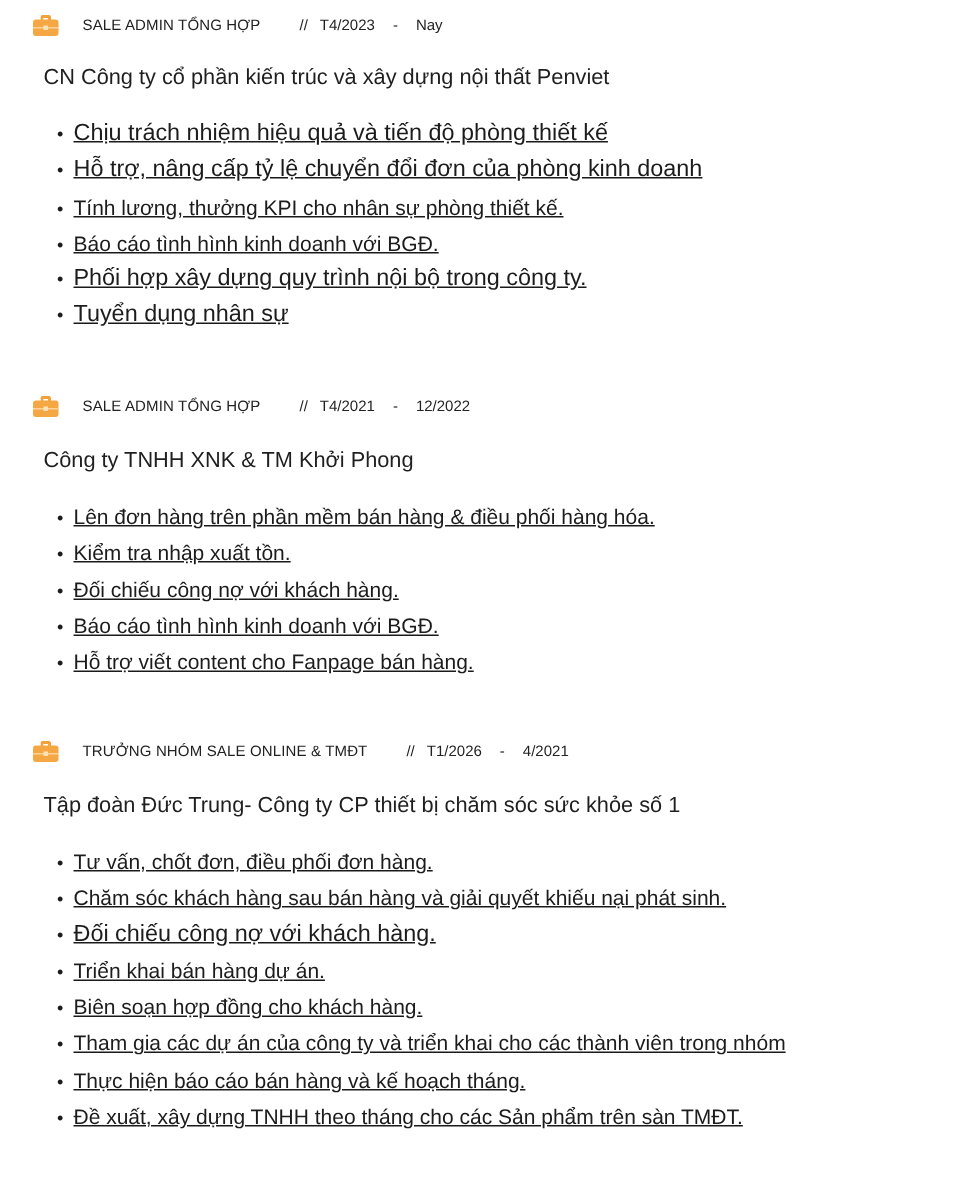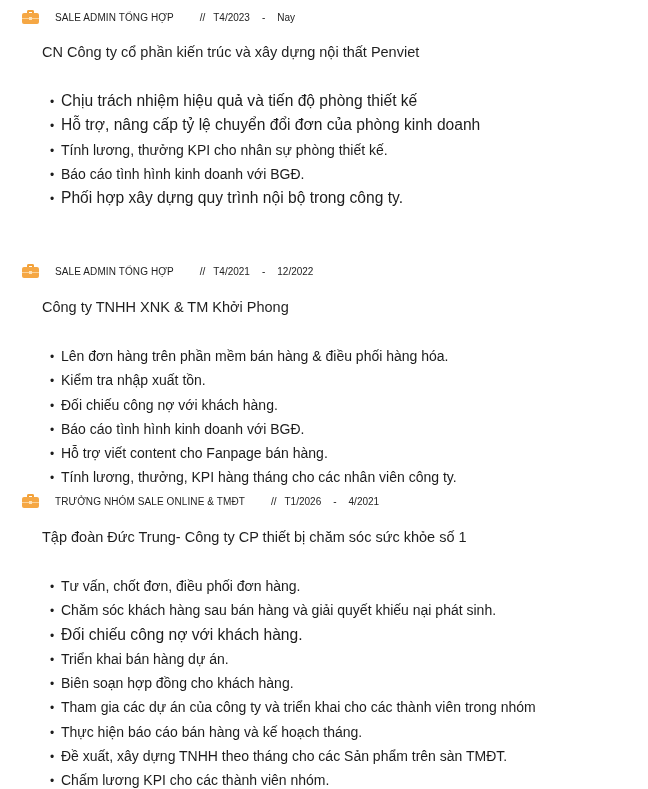--- a/index.html
+++ b/index.html
@@ -72,31 +72,32 @@
       width: 3px;
       height: 3px;
       background: #fde2b8;
     }
     .job-title { letter-spacing: 0.1px; }
     .sep { margin-left: 26px; margin-right: 8px; }
     .period-start {}
     .dash { margin: 0 12px; }
     .company {
       position: absolute;
-      left: 42px;
+      left: 29px;
       font-size: 14.5px;
       color: #1f1f1f;
       white-space: nowrap;
     }
     .duties {
       position: absolute;
       left: 38px;
-      margin: 12px;
+      margin: 0;
       padding: 0;
       list-style: none;
+      text-decoration: underline;
     }
     .duty {
       white-space: nowrap;
       color: #1c1c1c;
       font-size: 14px;
       height: 24.3px;
       line-height: 24.3px;
     }
     .duty.lg { font-size: 15.6px; }
     .duty .bullet {
@@ -122,20 +123,21 @@
     <span class="dash">-</span>
     <span class="period-end">Nay</span>
   </div>
   <div class="company" style="top:44px;">CN Công ty cổ phần kiến trúc và xây dựng nội thất Penviet</div>
   <ul class="duties" style="top:77px;">
     <li class="duty lg"><span class="bullet">•</span><span>Chịu trách nhiệm hiệu quả và tiến độ phòng thiết kế</span></li>
     <li class="duty lg"><span class="bullet">•</span><span>Hỗ trợ, nâng cấp tỷ lệ chuyển đổi đơn của phòng kinh doanh</span></li>
     <li class="duty"><span class="bullet">•</span><span>Tính lương, thưởng KPI cho nhân sự phòng thiết kế.</span></li>
     <li class="duty"><span class="bullet">•</span><span>Báo cáo tình hình kinh doanh với BGĐ.</span></li>
     <li class="duty lg"><span class="bullet">•</span><span>Phối hợp xây dựng quy trình nội bộ trong công ty.</span></li>
+    <li class="duty lg"><span class="bullet">•</span><span>Tuyển dụng nhân sự</span></li>
   </ul>
 </section>
 
 <section class="job" style="top:0;">
   <div class="job-header" style="top:260px;">
     <span class="briefcase">
       <span class="handle"></span>
         <span class="body"></span>
         <span class="strap"></span>
         <span class="clasp"></span>
@@ -146,21 +148,20 @@
     <span class="dash">-</span>
     <span class="period-end">12/2022</span>
   </div>
   <div class="company" style="top:299px;">Công ty TNHH XNK &amp; TM Khởi Phong</div>
   <ul class="duties" style="top:332px;">
     <li class="duty"><span class="bullet">•</span><span>Lên đơn hàng trên phần mềm bán hàng &amp; điều phối hàng hóa.</span></li>
     <li class="duty"><span class="bullet">•</span><span>Kiểm tra nhập xuất tồn.</span></li>
     <li class="duty"><span class="bullet">•</span><span>Đối chiếu công nợ với khách hàng.</span></li>
     <li class="duty"><span class="bullet">•</span><span>Báo cáo tình hình kinh doanh với BGĐ.</span></li>
     <li class="duty"><span class="bullet">•</span><span>Hỗ trợ viết content cho Fanpage bán hàng.</span></li>
-    <li class="duty"><span class="bullet">•</span><span>Tính lương, thưởng, KPI hàng tháng cho các nhân viên công ty.</span></li>
   </ul>
 </section>
 
 <section class="job" style="top:0;">
   <div class="job-header" style="top:490px;">
     <span class="briefcase">
       <span class="handle"></span>
         <span class="body"></span>
         <span class="strap"></span>
         <span class="clasp"></span>
@@ -174,15 +175,14 @@
   <div class="company" style="top:529px;">Tập đoàn Đức Trung- Công ty CP thiết bị chăm sóc sức khỏe số 1</div>
   <ul class="duties" style="top:562px;">
     <li class="duty"><span class="bullet">•</span><span>Tư vấn, chốt đơn, điều phối đơn hàng.</span></li>
     <li class="duty"><span class="bullet">•</span><span>Chăm sóc khách hàng sau bán hàng và giải quyết khiếu nại phát sinh.</span></li>
     <li class="duty lg"><span class="bullet">•</span><span>Đối chiếu công nợ với khách hàng.</span></li>
     <li class="duty"><span class="bullet">•</span><span>Triển khai bán hàng dự án.</span></li>
     <li class="duty"><span class="bullet">•</span><span>Biên soạn hợp đồng cho khách hàng.</span></li>
     <li class="duty"><span class="bullet">•</span><span>Tham gia các dự án của công ty và triển khai cho các thành viên trong nhóm</span></li>
     <li class="duty"><span class="bullet">•</span><span>Thực hiện báo cáo bán hàng và kế hoạch tháng.</span></li>
     <li class="duty"><span class="bullet">•</span><span>Đề xuất, xây dựng TNHH theo tháng cho các Sản phẩm trên sàn TMĐT.</span></li>
-    <li class="duty"><span class="bullet">•</span><span>Chấm lương KPI cho các thành viên nhóm.</span></li>
   </ul>
 </section>
 
 </body></html>

